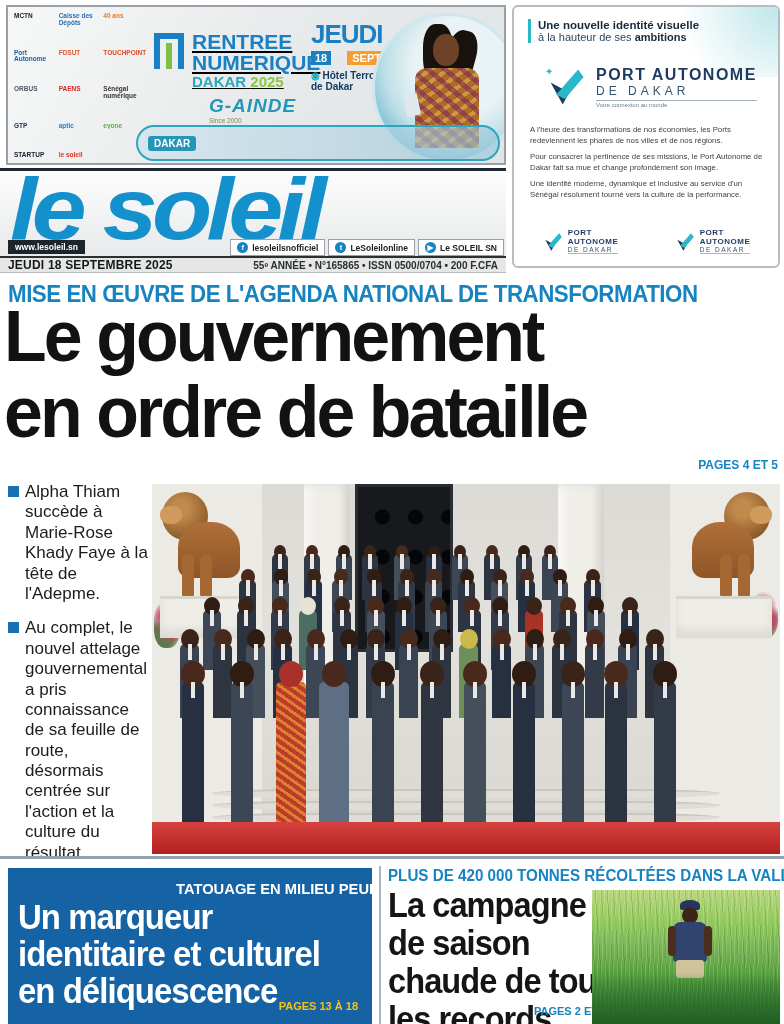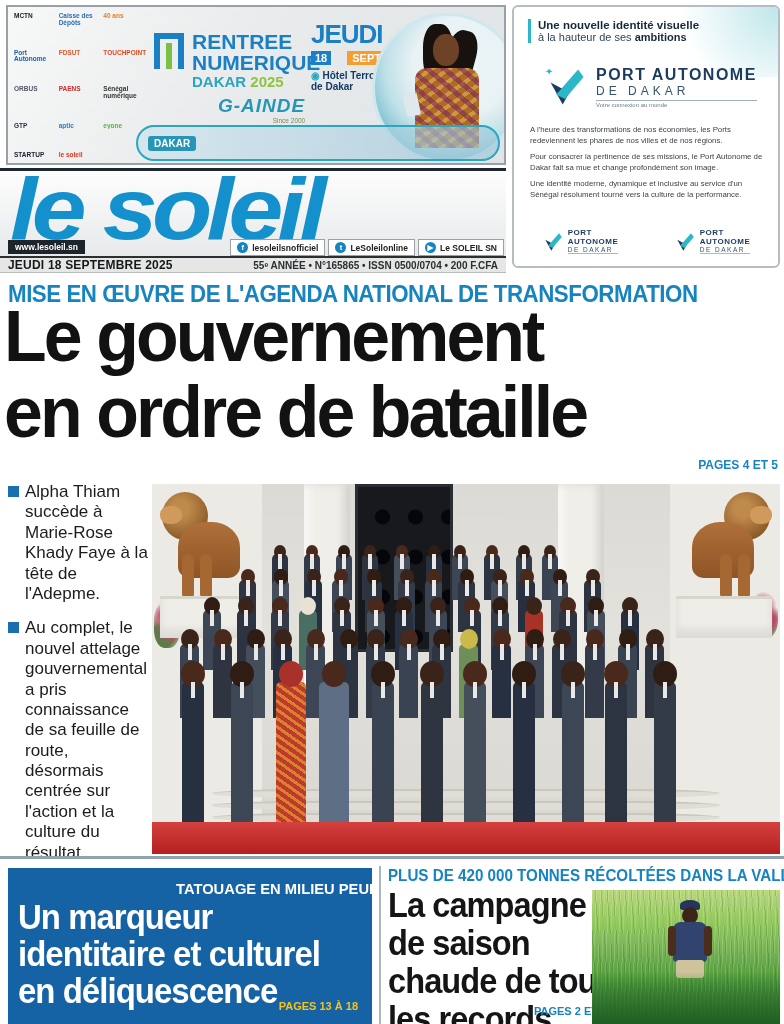--- a/index.html
+++ b/index.html
@@ -16,25 +16,25 @@
   .sponsor { font-size:6.5px; font-weight:bold; color:#444; line-height:1.05; overflow:hidden; }
   .sponsor:nth-child(1){color:#222}.sponsor:nth-child(2){color:#2a6db5}
   .sponsor:nth-child(3){color:#e0812d}.sponsor:nth-child(4){color:#1b5fa8}
   .sponsor:nth-child(5){color:#e2562b}.sponsor:nth-child(6){color:#e04a1f}
   .sponsor:nth-child(7){color:#556}.sponsor:nth-child(8){color:#d42b27}
   .sponsor:nth-child(9){color:#333}.sponsor:nth-child(10){color:#1f2a44}
   .sponsor:nth-child(11){color:#2a7fc1}.sponsor:nth-child(12){color:#59b43a}
   .sponsor:nth-child(13){color:#223}.sponsor:nth-child(14){color:#e8301e}
   #rn-block { position:absolute; left:146px; top:24px; }
   #rn-mark { position:absolute; left:0; top:2px; width:30px; height:36px; }
-  #rn-lines { position:absolute; left:38px; top:0; }
+  #rn-lines { position:absolute; left:38px; top:0;text-decoration:underline; }
   .rn-t { font-size:21px; font-weight:bold; color:#1b7fc4; letter-spacing:0; line-height:21px; }
   .rn-d { font-size:15px; font-weight:bold; line-height:17px; }
   .rn-d .dk { color:#2aa7bf; } .rn-d .yr { color:#8cc63f; }
-  #gainde { position:absolute; left:210px; top:88px; text-align:right; }
+  #gainde { position:absolute; left:201px; top:88px; text-align:left; }
   #gainde .g1 { font-size:19px; font-weight:bold; color:#2596b8; letter-spacing:1px; font-style:italic; }
   #gainde .g2 { font-size:6.5px; color:#7a8a55; }
   #jeudi-block { position:absolute; left:303px; top:12px; width:130px; }
   #jeudi-word { font-size:26px; font-weight:bold; color:#1b7fc4; letter-spacing:-1px; }
   #date-row { display:flex; gap:16px; margin-top:1px; }
   #date-num { background:#1b7fc4; color:#fff; font-size:11px; font-weight:bold; padding:1px 4px; }
   #date-month { background:#f59d31; color:#fff; font-size:11px; font-weight:bold; padding:1px 5px; }
   #year-vert { position:absolute; left:116px; top:0; font-size:13px; font-weight:bold; color:#1b7fc4;
     writing-mode:vertical-rl; letter-spacing:1px; }
   #venue { margin-top:5px; font-size:10px; font-weight:bold; color:#123a63; line-height:11px; }

